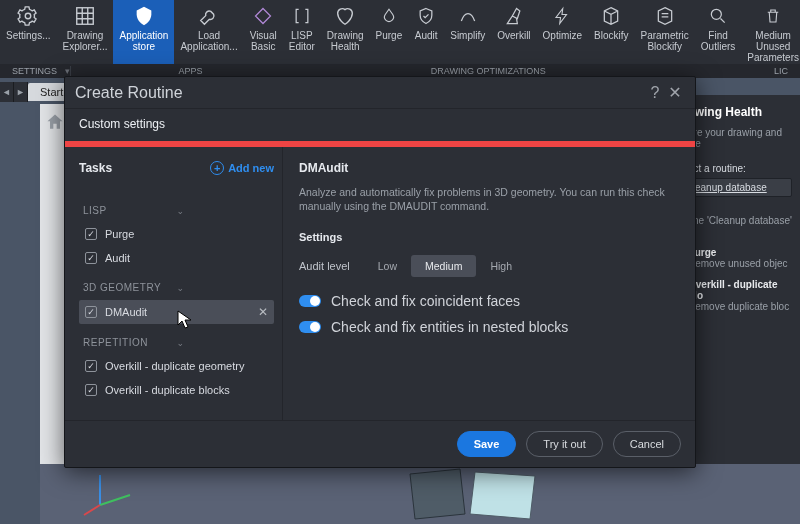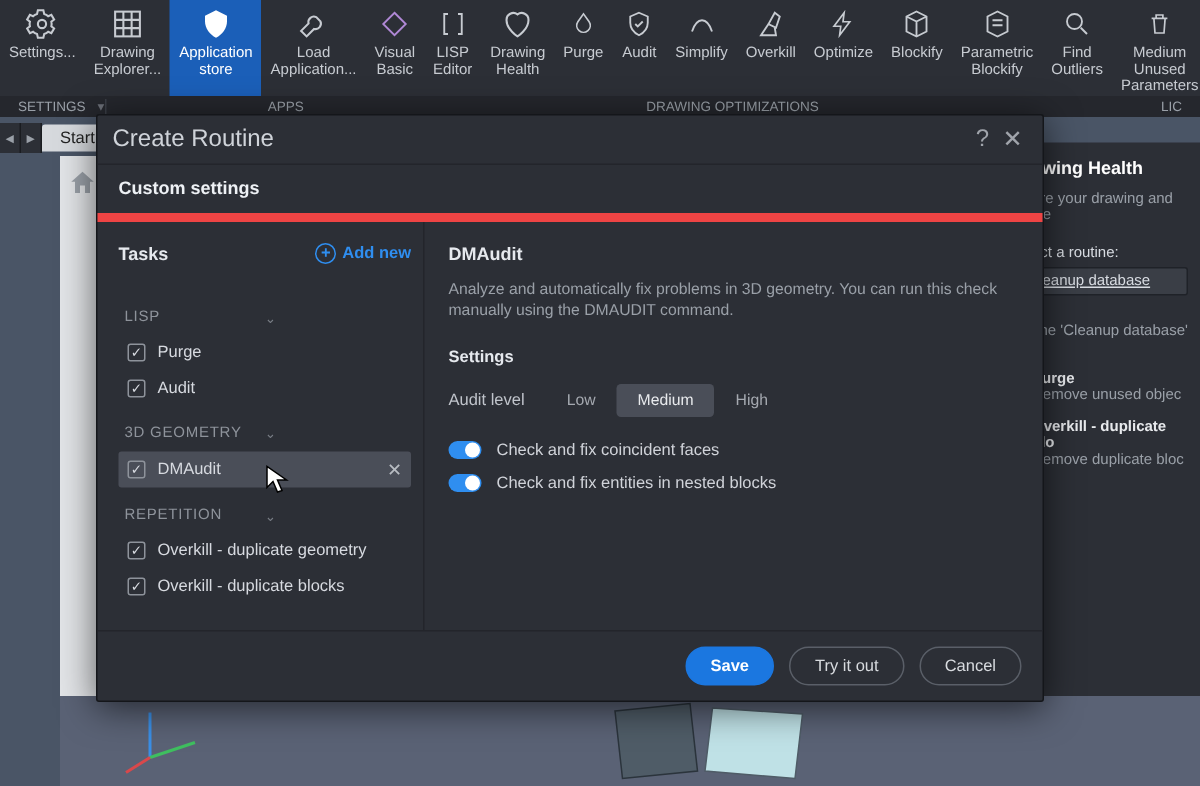--- a/index.html
+++ b/index.html
@@ -135,21 +135,21 @@
     display:flex;align-items:center;
     padding:6px 10px;
     color:#cfd3d9;font-size:16px;
     border-bottom:1px solid #23252b;
   }
   .dialog-titlebar .flex{flex:1;}
   .dialog-titlebar .tbtn{width:20px;text-align:center;color:#a0a4ab;}
 
   .subtitle{
     padding:8px 14px 10px 14px;
-    font-size:12px;font-weight:700;color:#eef1f5;
+    font-size:12px;font-weight:400;color:#eef1f5;
   }
 
   .dialog-body{flex:1;display:flex;border-top:6px solid #ef4444;overflow:hidden;}
 
   .tasks-pane{
     width:218px;
     border-right:1px solid #23252b;
     padding:14px 8px 8px 14px;
     display:flex;flex-direction:column;
   }
@@ -204,21 +204,21 @@
   .seg{
     display:flex;border:none;border-radius:3px;overflow:hidden;
   }
   .seg-btn{
     padding:5px 14px;font-size:10.5px;color:#a5a9b0;background:transparent;
   }
   .seg-btn.active{background:#4a4e58;color:#e8eaed;border-radius:3px;}
 
   .toggle-row{
     display:flex;align-items:center;gap:10px;margin-bottom:10px;
-    font-size:11px;color:#d0d3d9;
+    font-size:14px;color:#d0d3d9;
   }
   .toggle{
     position:relative;width:22px;height:12px;border-radius:6px;background:#2f8ef0;
   }
   .toggle::after{
     content:"";position:absolute;top:1px;right:1px;width:10px;height:10px;
     border-radius:50%;background:#fff;
   }
 
   .dialog-footer{

